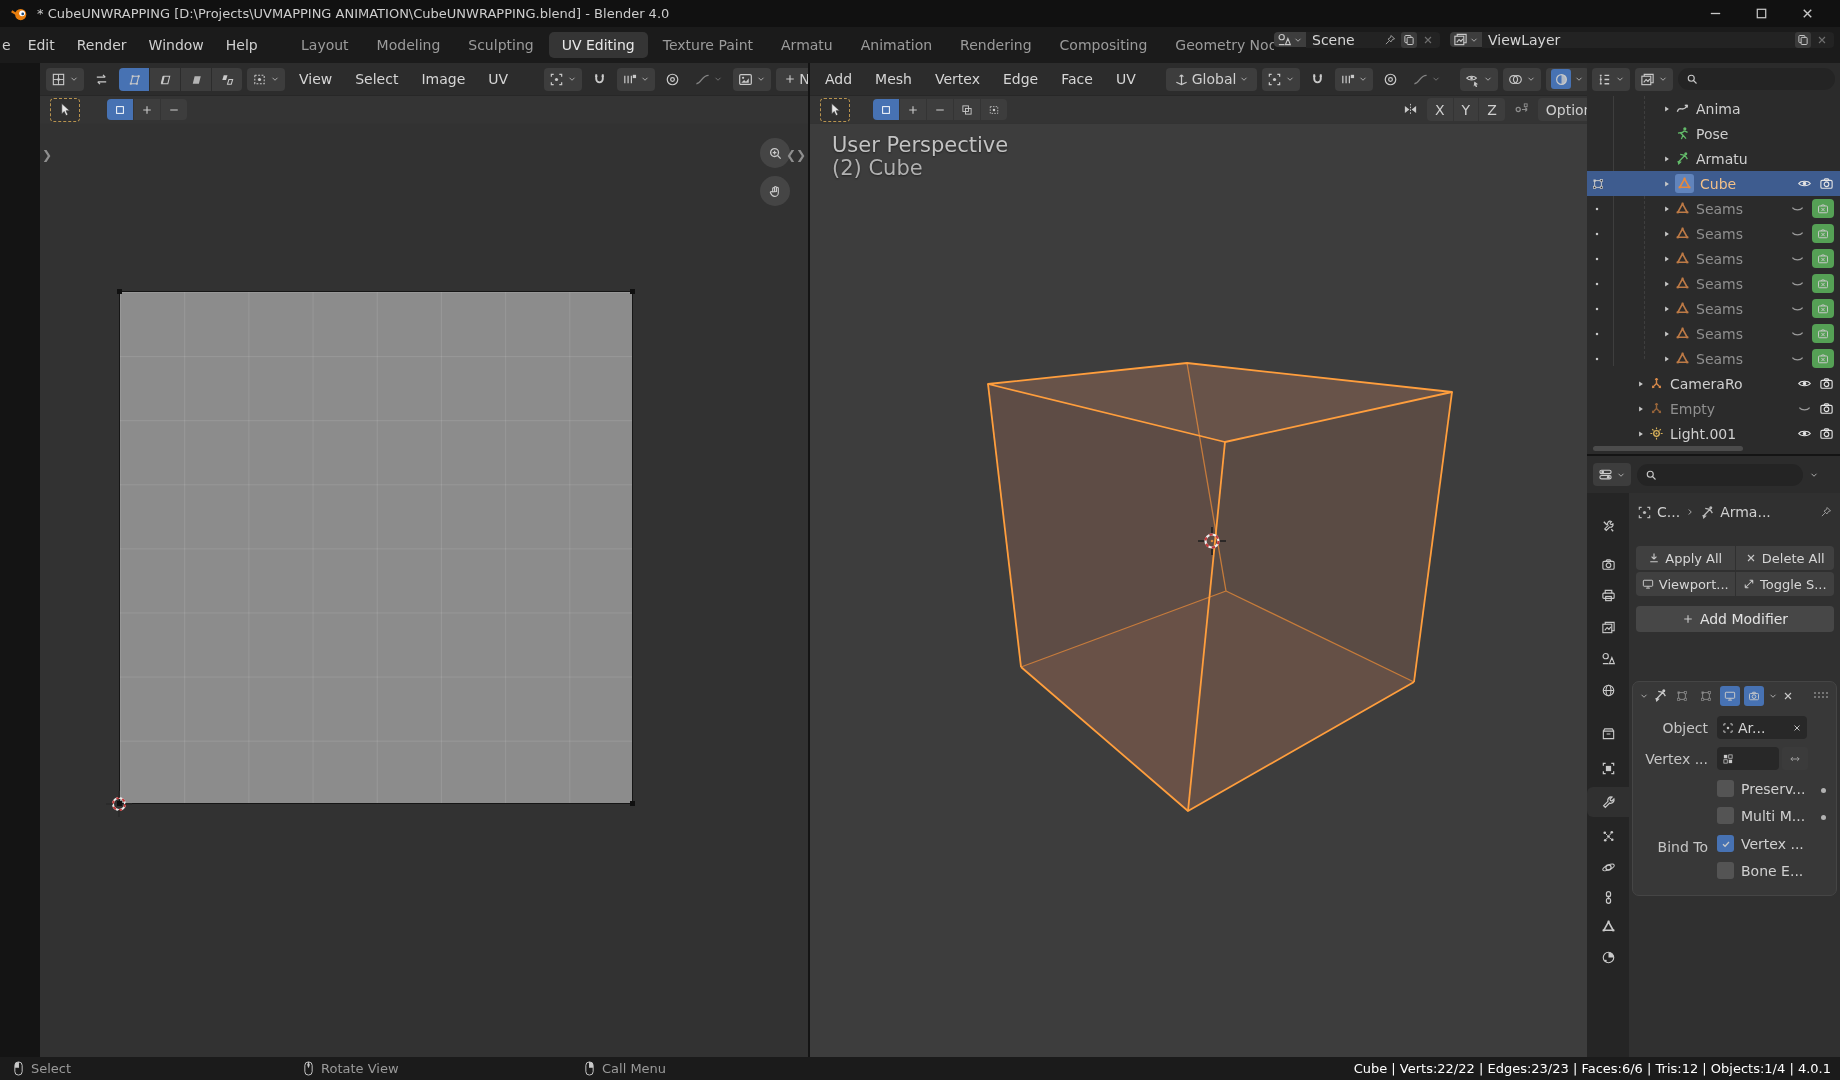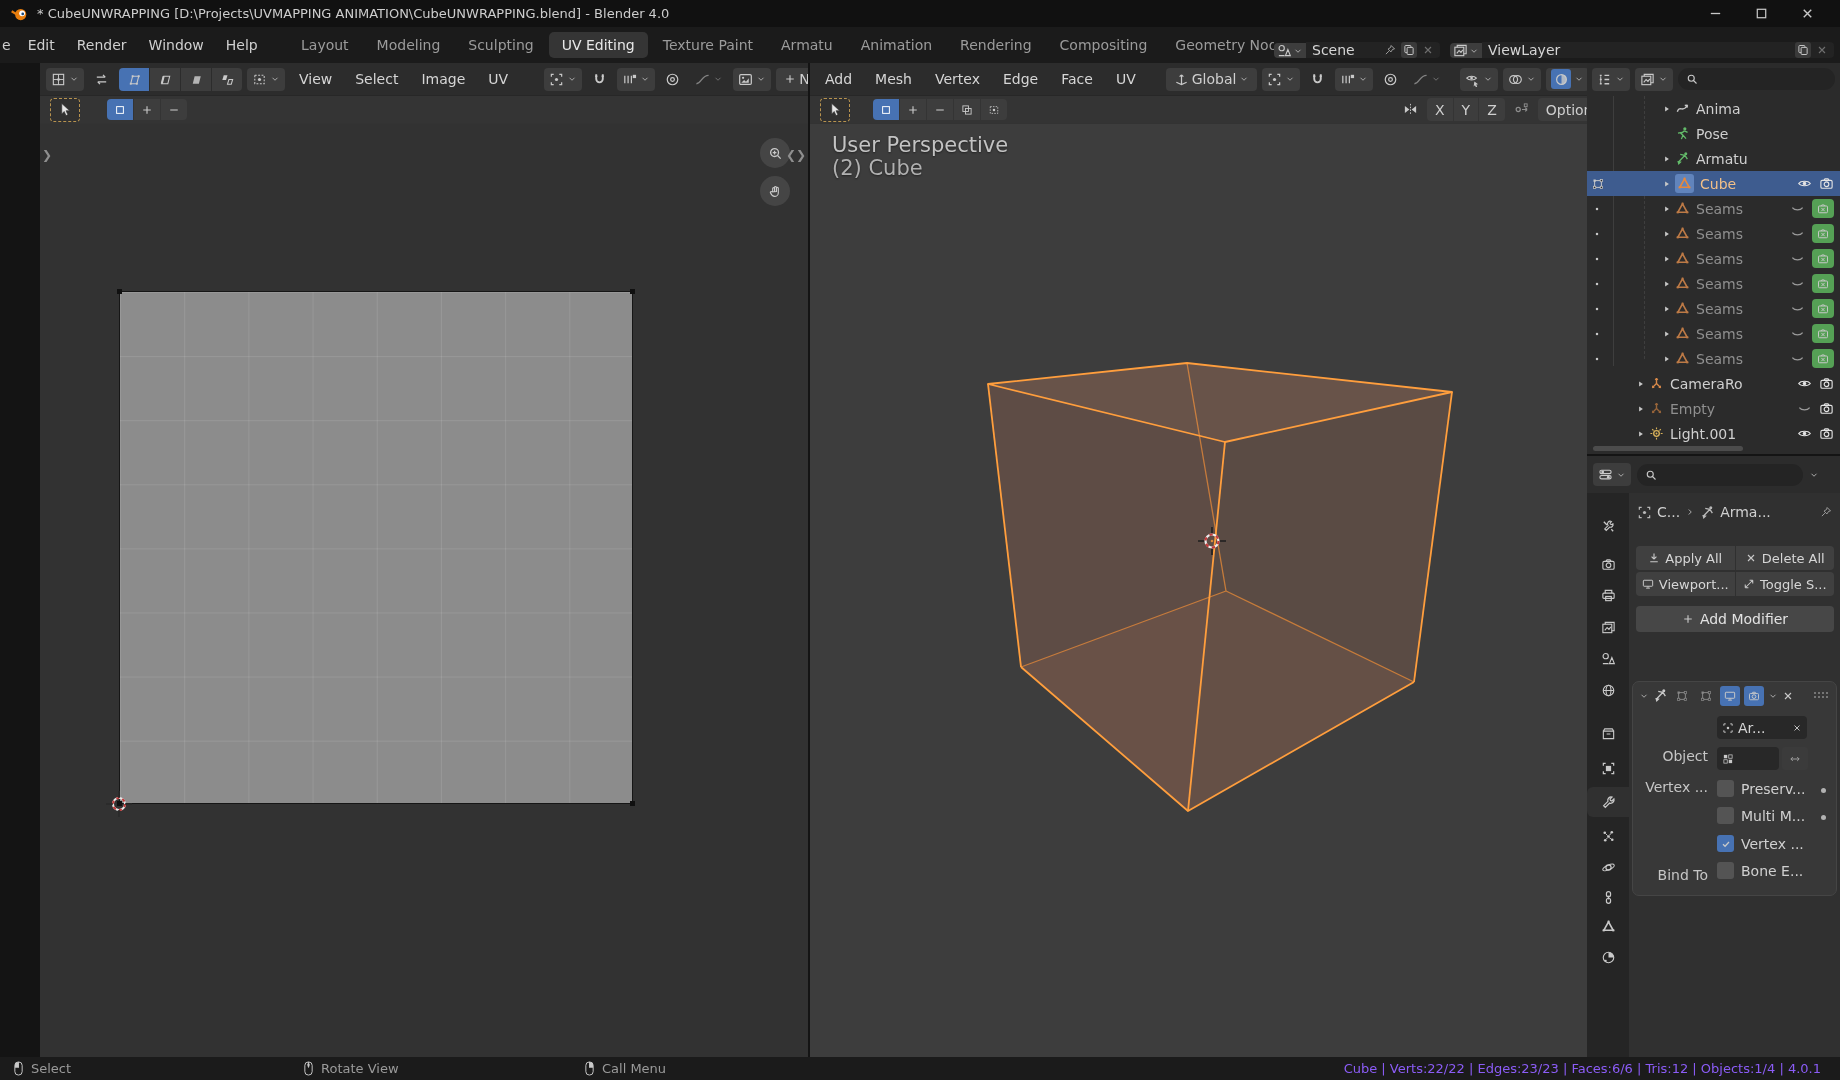--- a/index.html
+++ b/index.html
@@ -18,21 +18,21 @@
   .winbtn{width:46px;height:27px;display:flex;align-items:center;justify-content:center;color:#c5c5c5;}
 
   
   .topbar{position:absolute;left:0;top:27px;width:1840px;height:36px;background:#1b1b1b;}
   .menus{position:absolute;left:0;top:0;height:36px;display:flex;align-items:center;}
   .menu{padding:0 11px;color:#cfcfcf;}
   .menu.clip{padding:0 6px 0 2px;}
   .tabs{position:absolute;left:288px;top:0;width:986px;height:36px;display:flex;align-items:center;gap:2px;overflow:hidden;}
   .tab{padding:5px 13px;color:#9b9b9b;white-space:nowrap;border-radius:5px;}
   .tab.active{background:#353535;color:#e8e8e8;}
-  .idsel{position:absolute;top:5px;height:26px;display:flex;align-items:flex-end;}
+  .idsel{position:absolute;top:5px;height:26px;display:flex;align-items:flex-start;}
   .idbtn{background:#3d3d3d;border-radius:4px 0 0 4px;display:flex;align-items:center;padding:0 3px;gap:1px;}
   .idfield{background:#232323;border-radius:0 4px 4px 0;display:flex;align-items:center;padding:0 6px;gap:5px;color:#d5d5d5;}
   .idfield .nm{flex:1;white-space:nowrap;overflow:hidden;}
   .copychip{background:#3a3a3a;border-radius:3px;padding:2px;display:flex;align-items:center;}
   .dim{color:#6f6f6f;}
 
   
   .editor{position:absolute;background:#333;margin-left:40px;}
   .ehdr{display:flex;align-items:center;height:32px;background:#2c2c2c;padding:0 6px;gap:5px;overflow:hidden;}
   .etool{display:flex;align-items:center;height:28px;background:#343434;padding:0 10px;gap:9px;border-top:1px solid #272727;}
@@ -105,31 +105,31 @@
   .prow2 .pbtn:last-child{border-radius:0 4px 4px 0;}
   .addmod{position:absolute;left:7px;width:198px;height:26px;background:#474747;border-radius:4px;
           display:flex;align-items:center;justify-content:center;gap:6px;color:#e2e2e2;}
   .panel{position:absolute;left:3px;top:188px;width:205px;height:215px;background:#383838;border-radius:7px;border:1px solid #454545;}
   .panelhdr{display:flex;align-items:center;height:27px;padding:0 6px;gap:4px;}
   .ph-ic{width:20px;height:20px;display:flex;align-items:center;justify-content:center;border-radius:3px;color:#b9b9b9;}
   .ph-ic.blue{background:#4772b3;color:#fff;}
   .drag{margin-left:auto;display:grid;grid-template-columns:repeat(4,4px);grid-auto-rows:4px;color:#8a8a8a;}
   .drag i{width:2px;height:2px;background:#8a8a8a;border-radius:50%;}
   .frow{position:absolute;display:flex;align-items:center;}
-  .flabel{position:absolute;text-align:left;color:#c6c6c6;white-space:nowrap;margin-top:28px;}
+  .flabel{position:absolute;text-align:left;color:#c6c6c6;white-space:nowrap;}
   .dfield{height:23px;background:#282828;border-radius:4px;display:flex;align-items:center;padding:0 5px;gap:4px;color:#d5d5d5;}
   .cb{width:17px;height:17px;border-radius:3px;background:#545454;display:inline-flex;align-items:center;justify-content:center;}
   .cb.checked{background:#4772b3;color:#fff;}
   .deco{position:absolute;width:5px;height:5px;border-radius:50%;background:#b2b2b2;}
 
   
   .statusbar{position:absolute;left:0;bottom:0;width:1840px;height:23px;background:#1b1b1b;
              display:flex;align-items:center;font-size:13px;color:#9a9a9a;}
   .hint{position:absolute;display:flex;align-items:center;gap:6px;}
-  .stats{position:absolute;right:19px;color:#8b5cf6;white-space:nowrap;}
+  .stats{position:absolute;right:9px;color:#ffffff;white-space:nowrap;}
 
   .chev{width:10px;height:10px;color:#aaa;}
 </style>
 </head>
 <body>
 
 <svg width="0" height="0" style="position:absolute">
 <defs>
 <symbol id="i-chev" viewBox="0 0 16 16">
         <path d="M4 6l4 4 4-4" fill="none" stroke="currentColor" stroke-width="1.6"></path>

